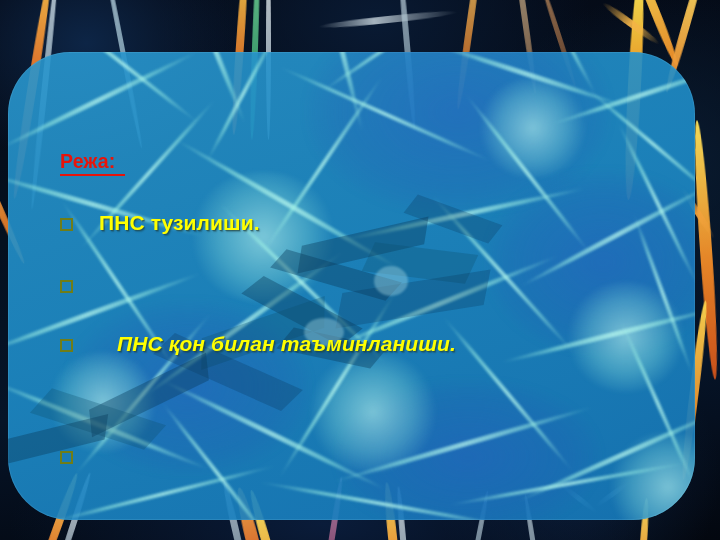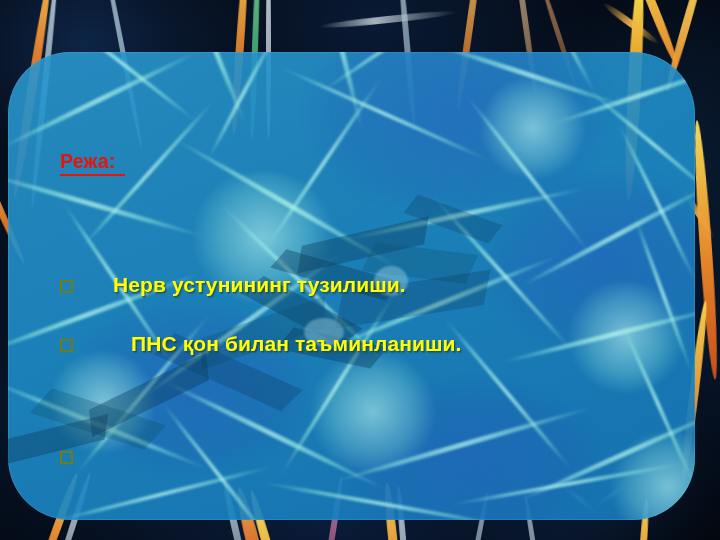--- a/index.html
+++ b/index.html
@@ -150,21 +150,21 @@
   }
 
   
   #row-1 { left: 44px; top: 212px; }
   #row-1 .bullet-text { margin-left: 26px; }
 
   #row-2 { left: 44px; top: 274px; }
   #row-2 .bullet-text { margin-left: 40px; }
 
   #row-3 { left: 44px; top: 333px; }
-  #row-3 .bullet-text { margin-left: 58px; }
+  #row-3 .bullet-text { margin-left: 44px; font-style: italic; }
 
   #row-4 { left: 44px; top: 445px; }
   #row-4 .bullet-text { margin-left: 46px; }
 </style>
 </head>
 <body>
 
 <div id="slide">
 
   <div class="bg-layer">
@@ -282,24 +282,27 @@
       <div class="shard soft" style="left:400px;top:156px;width:90px;height:22px;transform:rotate(20deg) skewX(-18deg);"></div>
       <div class="wm-dot" style="left:366px;top:214px;width:34px;height:30px;"></div>
       <div class="wm-dot" style="left:296px;top:266px;width:40px;height:28px;"></div>
     </div>
   </div>
 
   <div id="content">
 
     <div class="heading">Режа:</div>
 
+    <div class="bullet-row" id="row-1">
+      <span class="bullet-mark"></span>
+      <span class="bullet-text">ПНС тузилиши.</span>
+    </div>
 
     <div class="bullet-row" id="row-2">
       <span class="bullet-mark"></span>
-      <span class="bullet-text">Нерв устунининг тузилиши.</span>
     </div>
 
     <div class="bullet-row" id="row-3">
       <span class="bullet-mark"></span>
       <span class="bullet-text">ПНС қон билан таъминланиши.</span>
     </div>
 
     <div class="bullet-row" id="row-4">
       <span class="bullet-mark"></span>
     </div>

